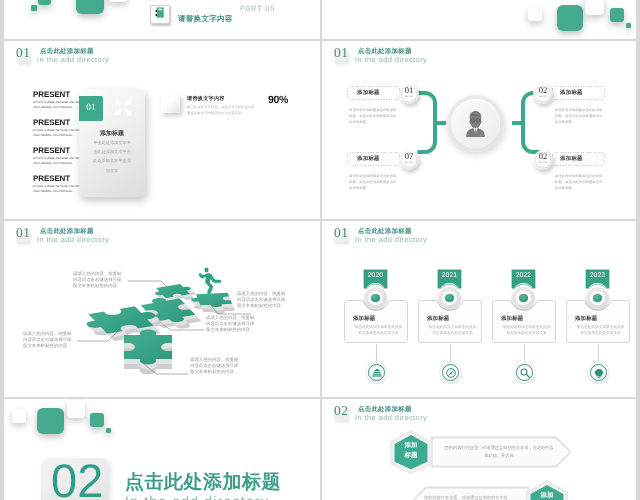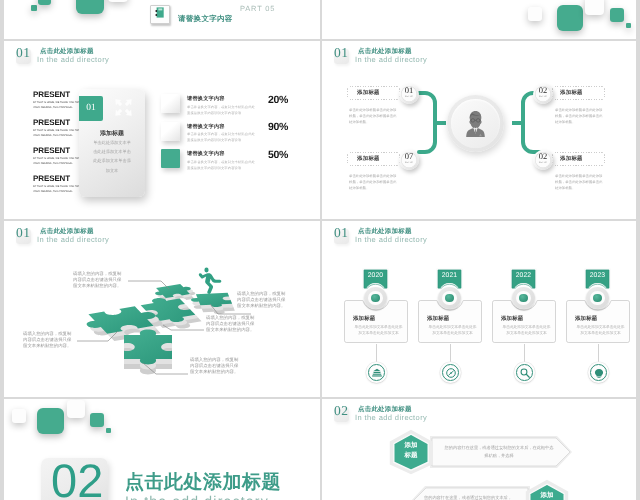--- a/index.html
+++ b/index.html
@@ -192,35 +192,21 @@
 击此处添加文本单击
 此处添加文本单击添
 加文本</div>
     </div>
     <div class="prow-wrap">
         <div class="prow">
           <div class="box w"></div>
           <div class="tt">请替换文字内容</div>
           <div class="dd">单击并替换文字内容，或复制文本粘贴自此处
 直接替换文字内容说明文字内容说明</div>
-          <div class="pp">20%</div>
-        </div>
-        <div class="prow">
-          <div class="box w"></div>
-          <div class="tt">请替换文字内容</div>
-          <div class="dd">单击并替换文字内容，或复制文本粘贴自此处
-直接替换文字内容说明文字内容说明</div>
           <div class="pp">90%</div>
-        </div>
-        <div class="prow">
-          <div class="box g"></div>
-          <div class="tt">请替换文字内容</div>
-          <div class="dd">单击并替换文字内容，或复制文本粘贴自此处
-直接替换文字内容说明文字内容说明</div>
-          <div class="pp">50%</div>
         </div>
       </div>
   </div>
   <div class="slide s-r r1" id="sl3">
     <div class="hdr">
       <div class="badge"></div>
       <div class="num">01</div>
       <div class="cn">点击此处添加标题</div>
       <div class="en">In the add directory</div>
     </div>

